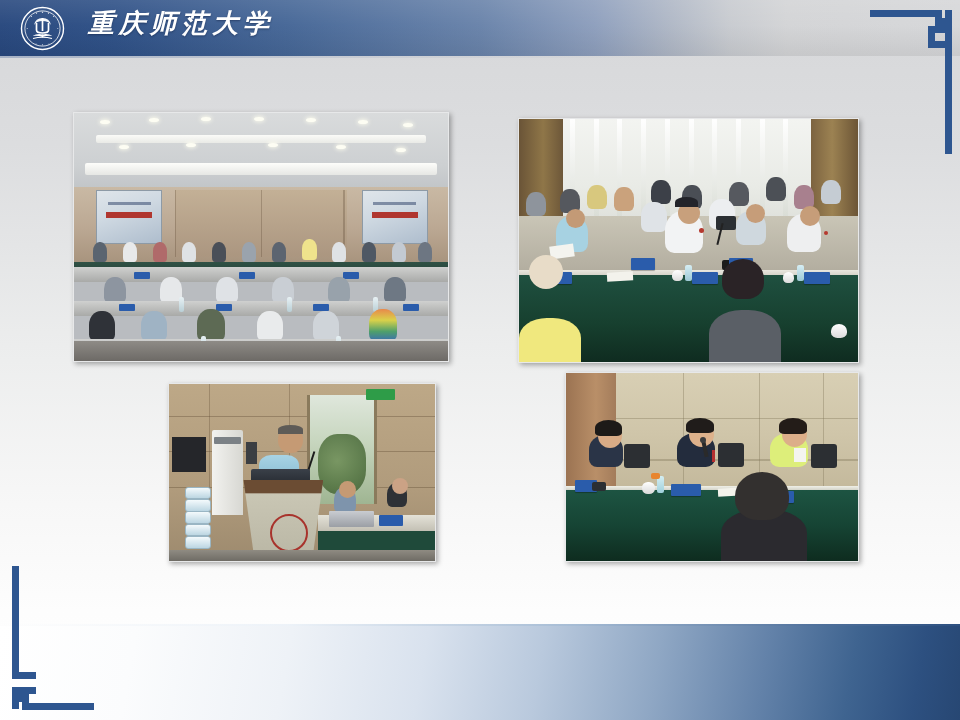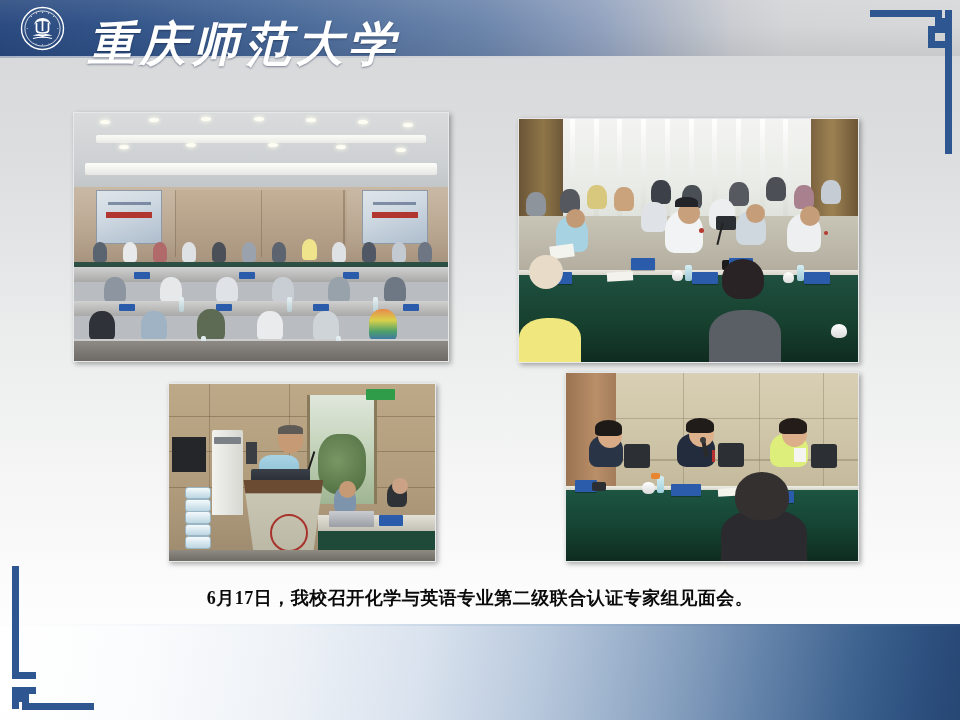--- a/index.html
+++ b/index.html
@@ -50,26 +50,26 @@
   
   .emblem {
     position: absolute;
     left: 20px; top: 6px;
     width: 45px; height: 45px;
   }
   .emblem svg { display: block; }
 
   .univ-name {
     position: absolute;
-    left: 88px; top: 20px;
+    left: 88px; top: 0;
     height: 48px;
     line-height: 48px;
     color: #ffffff;
     font-family: "Liberation Serif", serif;
-    font-size: 47px;
+    font-size: 26px;
     font-weight: 700;
     font-style: italic;
     letter-spacing: 5px;
     text-shadow: 0 1px 2px rgba(10,25,55,0.45);
     white-space: nowrap;
   }
 
   
   .ornament { position: absolute; }
   .ornament svg { display: block; }
@@ -536,21 +536,20 @@
       <div class="ph p4-bottle" style="left:31%;top:55%"></div>
       <div class="ph" style="left:29%;top:53%;width:9px;height:6px;background:#e8852f;border-radius:2px"></div>
       <div class="ph" style="left:52%;top:61%;width:26px;height:8px;background:#f4f3ec;transform:rotate(-3deg)"></div>
       <div class="ph" style="left:9%;top:58%;width:14px;height:9px;background:#2b2e32;border-radius:2px"></div>
 
       <div class="ph p4-fg" style="left:53%;width:86px;height:52px;background:#2b2a2f"></div>
       <div class="ph" style="left:58%;bottom:22%;width:54px;height:48px;border-radius:50% 50% 42% 42%;background:#33302f"></div>
     </div>
   </div>
 
-  <div class="caption">6月17日，我校召开化学与英语专业第二级联合认证专家组见面会。</div>
 
   <div class="bottom-band-top"></div>
   <div class="bottom-band"></div>
 
   <div class="ornament ornament-bl">
     <svg width="100" height="160" viewBox="0 0 100 160">
       <g fill="#2e5690">
         <rect x="14" y="10" width="72" height="7" transform="translate(0,137) scale(1,1)"></rect>
         <rect x="14" y="147" width="72" height="7"></rect>
         <rect x="14" y="132" width="7" height="22"></rect>

